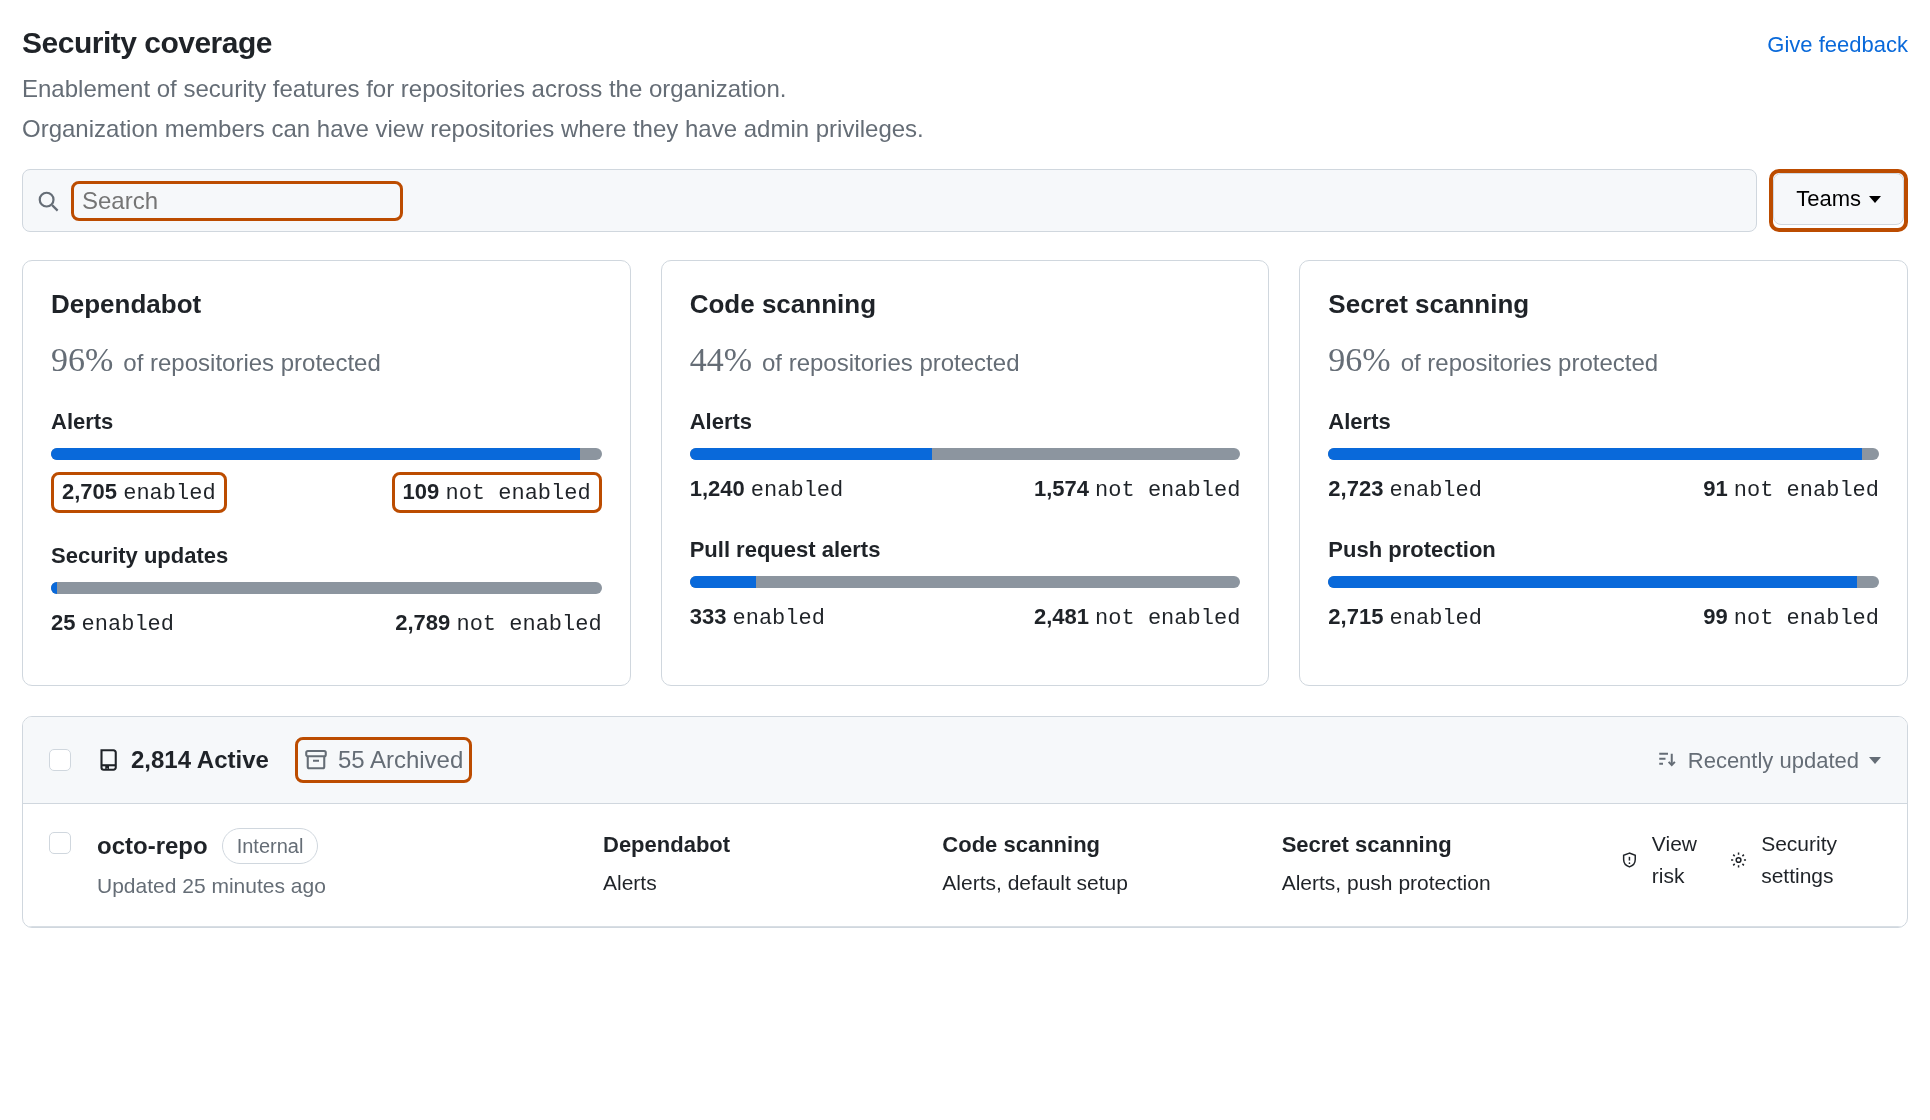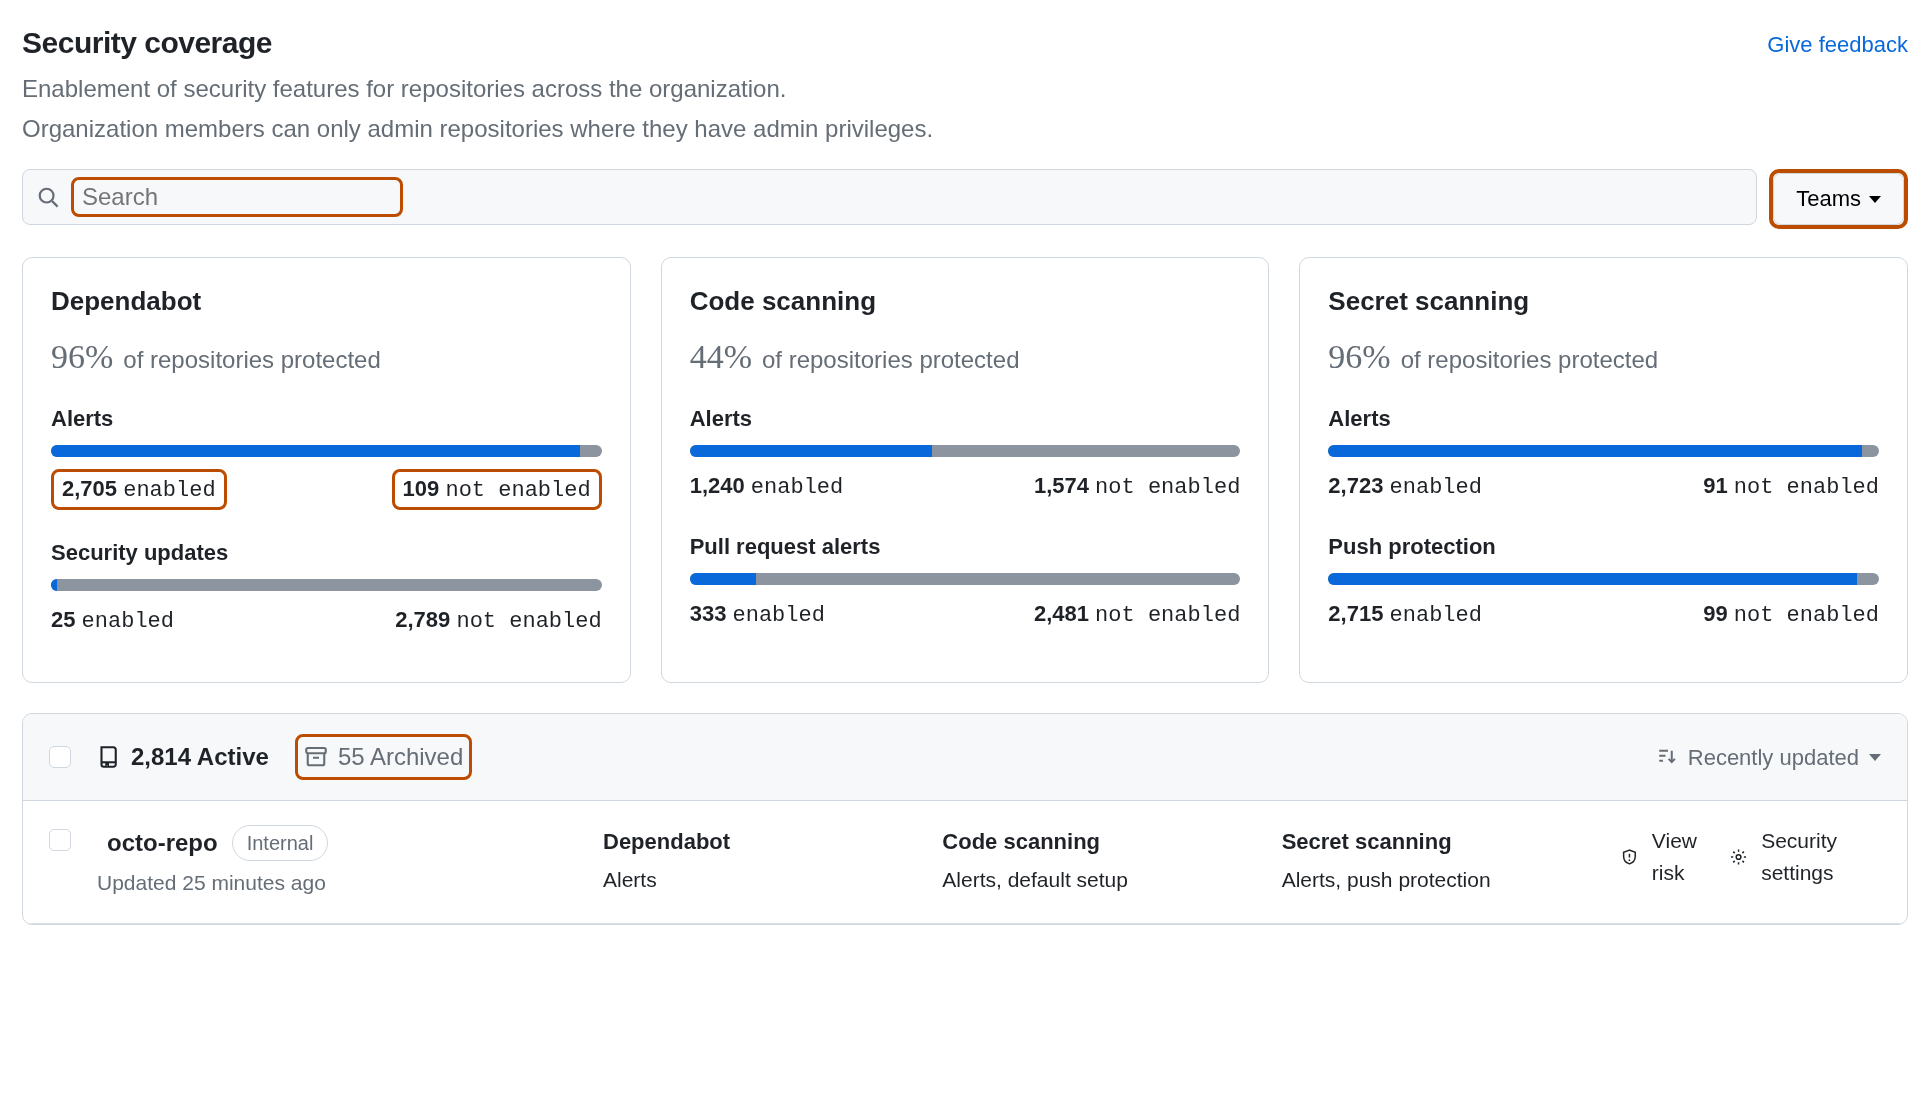--- a/index.html
+++ b/index.html
@@ -31,21 +31,21 @@
   .subtitle{color:var(--muted);font-size:24px;margin:4px 0;}
   .feedback-link{color:var(--link);font-size:22px;text-decoration:none;margin-top:8px;}
   .search-row{display:flex;gap:12px;margin-top:18px;align-items:stretch;}
   .search-wrap{
     flex:1;
     display:flex;align-items:center;
     border:1px solid var(--border);
     border-radius:8px;
     background:var(--bg-subtle);
     padding:8px 14px;
-    height:56px;
+    height:63px;
   }
   .search-wrap svg{margin-right:12px;flex-shrink:0;}
   .search-input{
     border:none;background:transparent;outline:none;
     font-size:24px;color:var(--muted);width:100%;
   }
   .hl-box{border:3px solid var(--highlight);border-radius:8px;padding:2px 6px;display:inline-flex;align-items:center;}
   .teams-btn{
     border:1px solid var(--border);
     background:var(--bg-subtle);
@@ -94,40 +94,40 @@
   .tab.active{font-weight:600;color:var(--fg);}
   .tab.muted{color:var(--muted);font-weight:400;}
   .sort-btn{display:flex;align-items:center;gap:10px;color:var(--muted);font-size:22px;cursor:pointer;}
   .repo-row{
     display:flex;align-items:flex-start;
     padding:24px 26px;
     gap:26px;
     border-bottom:1px solid var(--border-soft);
   }
   .repo-main{flex:0 0 480px;}
-  .repo-name-row{display:flex;align-items:center;gap:14px;margin-left:10px;}
+  .repo-name-row{display:flex;align-items:center;gap:14px;}
   .repo-name{font-size:24px;font-weight:600;}
   .badge{border:1px solid var(--border);border-radius:24px;padding:2px 14px;color:var(--muted);font-size:20px;}
   .repo-updated{color:var(--muted);font-size:21px;margin-top:6px;}
   .repo-col{flex:1;}
   .repo-col h3{font-size:22px;font-weight:600;margin:0 0 6px 0;}
   .repo-col .sub{color:var(--fg);font-size:21px;}
   .repo-actions{flex:0 0 260px;display:flex;flex-direction:row;gap:14px;}
   .action-link{display:flex;align-items:center;gap:14px;font-size:21px;color:var(--fg);}
   svg{display:block;}
   .caret{width:0;height:0;border-left:6px solid transparent;border-right:6px solid transparent;border-top:7px solid currentColor;display:inline-block;}
 </style>
 </head>
 <body>
 
 <div class="header-row">
   <div>
     <h1>Security coverage</h1>
     <div class="subtitle">Enablement of security features for repositories across the organization.</div>
-    <div class="subtitle">Organization members can only admin repositories where they have admin privileges.</div>
+    <div class="subtitle">Organization members can have view repositories where they have admin privileges.</div>
   </div>
   <a class="feedback-link" href="#">Give feedback</a>
 </div>
 
 <div class="search-row">
   <div class="search-wrap">
     <svg width="22" height="22" viewBox="0 0 16 16" fill="none" stroke="#656d76" stroke-width="1.6">
         <circle cx="7" cy="7" r="5"></circle>
         <line x1="11" y1="11" x2="15" y2="15"></line>
       </svg>

